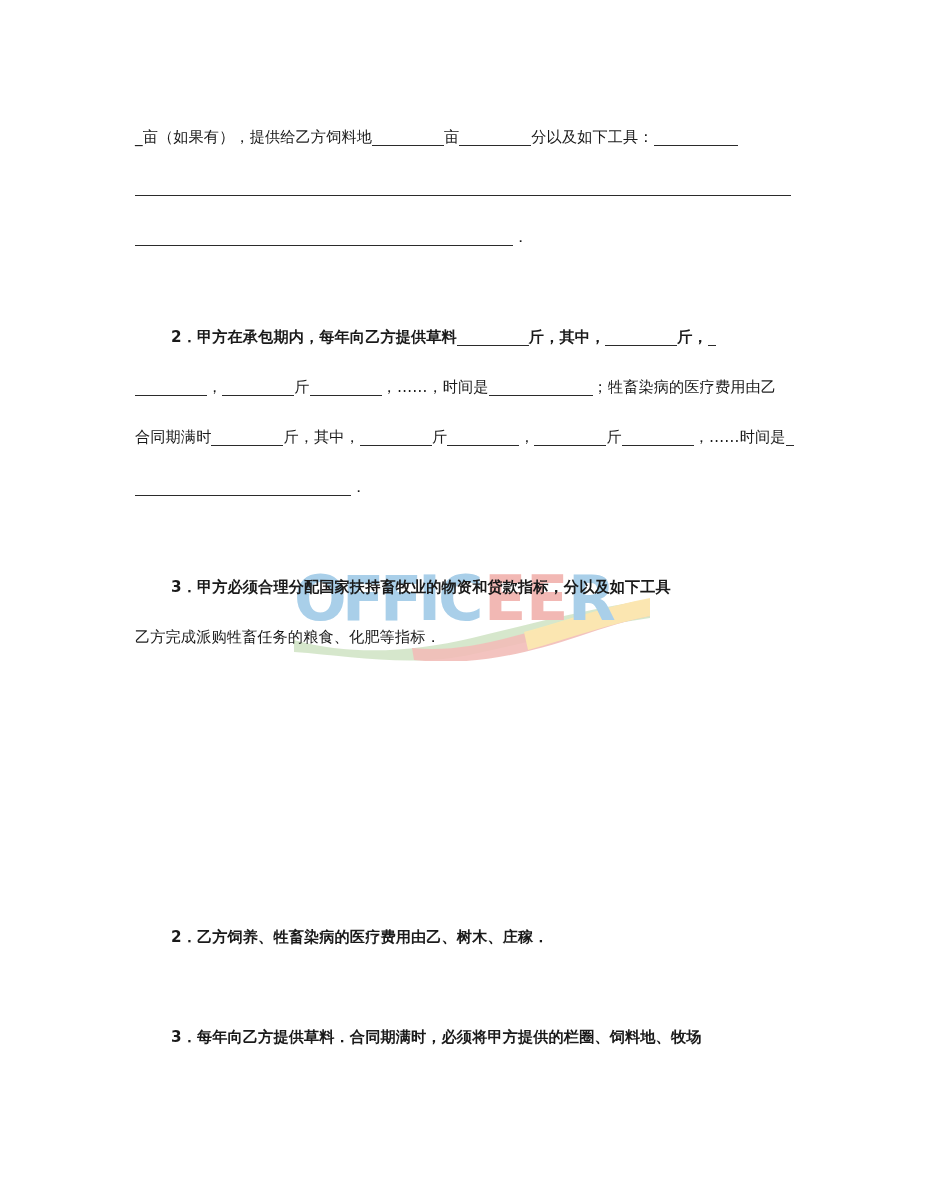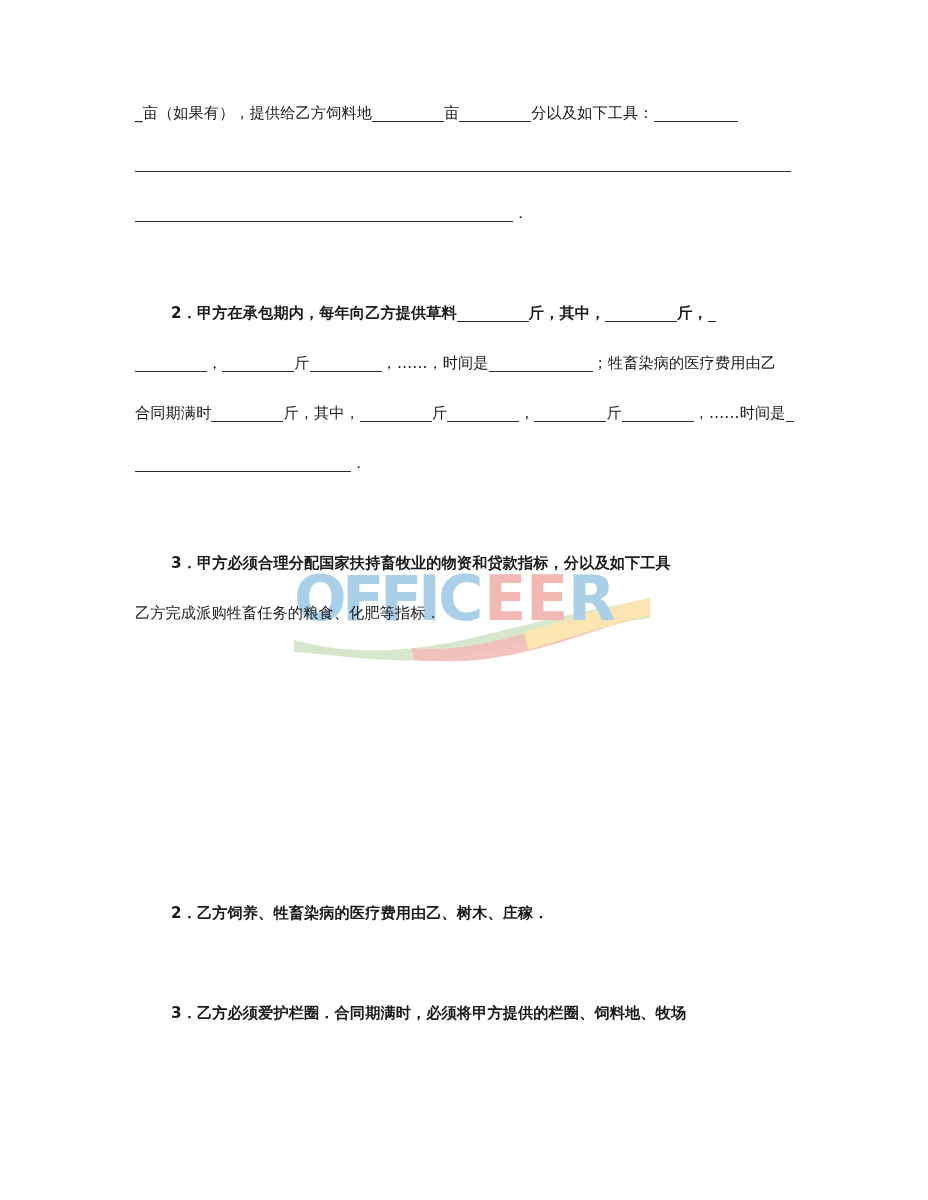--- a/index.html
+++ b/index.html
@@ -34,21 +34,21 @@
     height: 105px;
     pointer-events: none;
     z-index: 1;
   }
   #watermark svg { display: block; }
 
   
   #body-text {
     position: absolute;
     left: 135px;
-    top: 88px;
+    top: 112px;
     width: 658px;
     z-index: 3;
   }
 
   .para {
     font-size: 15.2px;
     line-height: 50px;
     letter-spacing: 0.1px;
     margin: 0;
     white-space: nowrap;
@@ -146,17 +146,17 @@
 
     <div class="gap-sm"></div>
 
     <div class="para">
       <span class="line indent"><span>2．</span><span>乙方饲养、牲畜染病的医疗费用由乙、树木、庄稼．</span></span>
     </div>
 
     <div class="gap-sm"></div>
 
     <div class="para">
-      <span class="line indent"><span>3．</span><span>乙方必须爱护栏圈．合同期满时，必须将甲方提供的栏圈、饲料地、牧场</span></span>
+      <span class="line indent"><span>3．</span><span>每年向乙方提供草料．合同期满时，必须将甲方提供的栏圈、饲料地、牧场</span></span>
     </div>
 
   </div>
 </div>
 
 </body></html>

